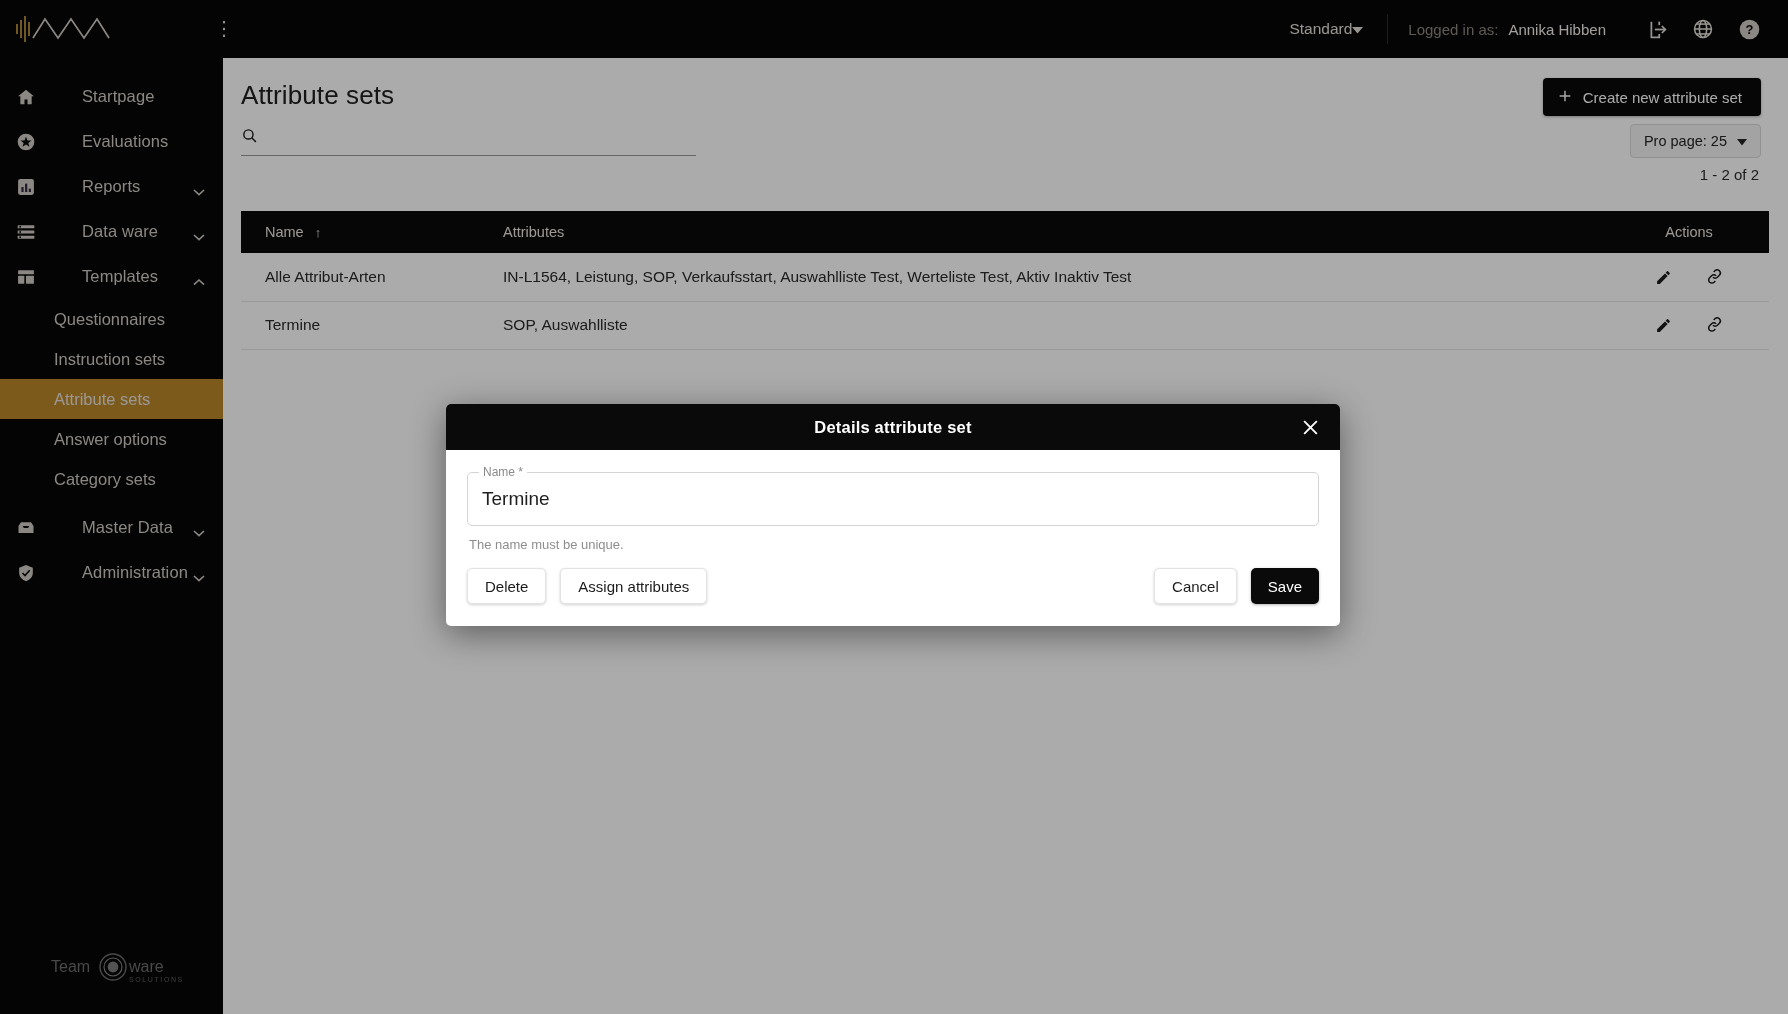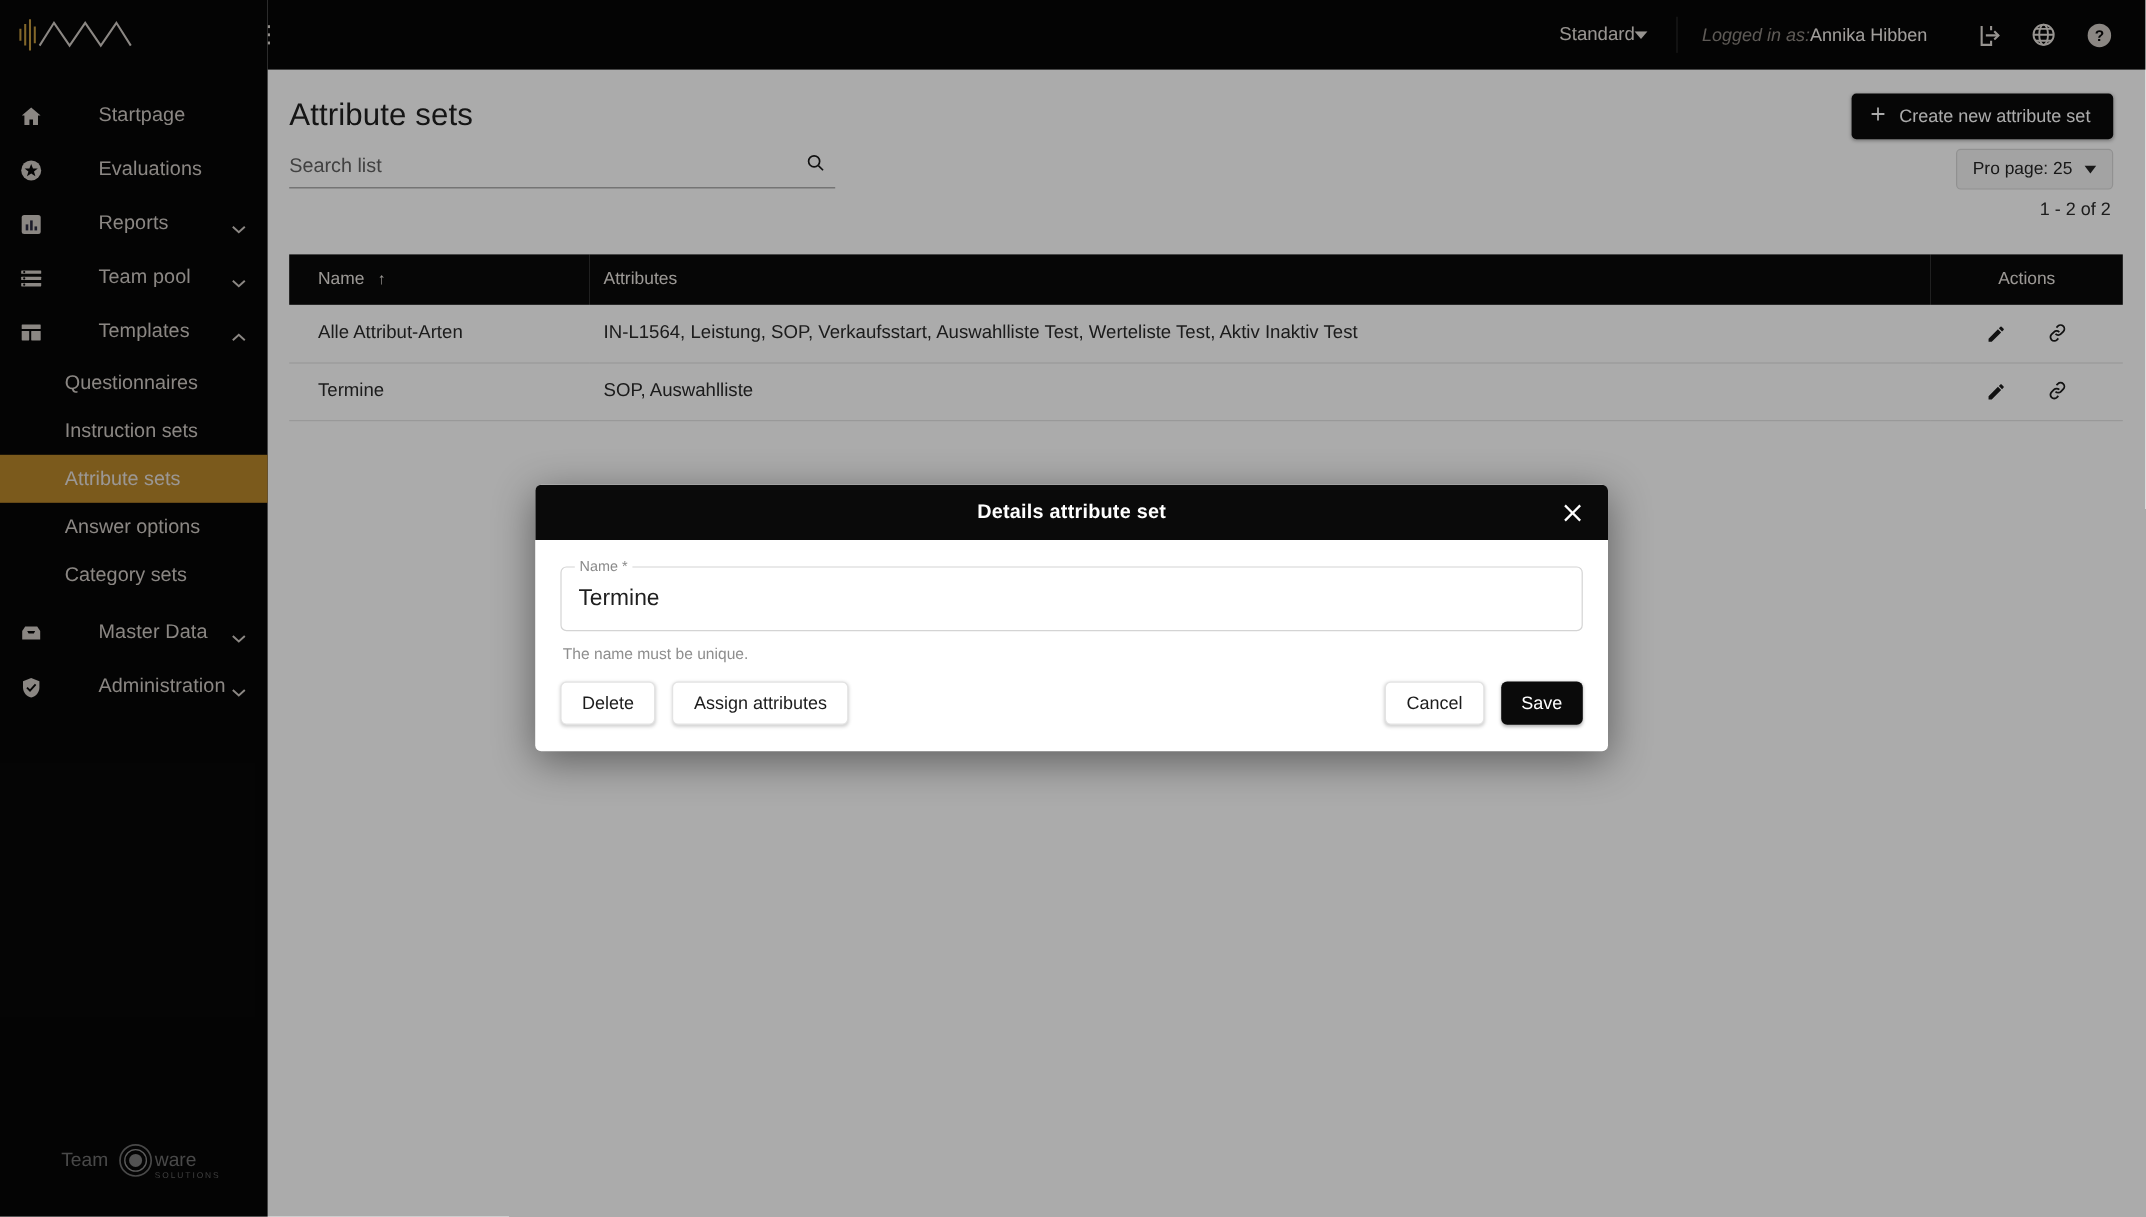--- a/index.html
+++ b/index.html
@@ -93,21 +93,21 @@
   }
   .std-select {
     display: flex; align-items: center; 
     margin-right: 24px; cursor: pointer;
     color: #e3ded9;
   }
   .divider-v {
     width: 1px; height: 30px; background: #2c2c2c;
     margin-right: 20px;
   }
-  .logged-label { color: #8d8781; font-size: 15px; font-style: italic; }
+  .logged-label { color: #8d8781; margin-right: 10px; font-size: 15px; }
   .logged-user { color: #f0ece8; margin-right: 22px; font-size: 15px; }
   .hdr-ico {
     width: 34px; height: 34px; margin-left: 12px;
     display: flex; align-items: center; justify-content: center;
     cursor: pointer;
   }
 
   
   .content {
     position: absolute; left: 223px; top: 58px;
@@ -274,21 +274,20 @@
 </head>
 <body>
 
 <div id="app">
 
   <div class="content">
     <div class="page-head">
       <div class="page-title">Attribute sets</div>
 
       <div class="search-row">
-        <input class="search-input" value="" placeholder="Search list" style="">
         <span class="search-ico">
           <svg width="17" height="17" viewBox="0 0 24 24" fill="none" stroke="#1a1a1a" stroke-width="2">
             <circle cx="10.5" cy="10.5" r="6.5"></circle>
               <line x1="15.5" y1="15.5" x2="21" y2="21"></line>
           </svg>
         </span>
       </div>
 
       <button class="create-btn">
         <span>
@@ -470,21 +469,21 @@
         <span class="ico">
           <svg width="20" height="20" viewBox="0 0 24 24" fill="#cfc9c4">
             <rect x="2" y="4" width="20" height="3.4" rx=".6"></rect>
             <rect x="2" y="10.3" width="20" height="3.4" rx=".6"></rect>
             <rect x="2" y="16.6" width="20" height="3.4" rx=".6"></rect>
             <circle cx="5" cy="5.7" r="1.1" fill="#070707"></circle>
             <circle cx="5" cy="12" r="1.1" fill="#070707"></circle>
             <circle cx="5" cy="18.3" r="1.1" fill="#070707"></circle>
           </svg>
         </span>
-        <span class="lbl">Team pool</span>
+        <span class="lbl">Data ware</span>
         <span class="chev">
           <svg width="12" height="8" viewBox="0 0 12 8" fill="none" stroke="#cfc9c4" stroke-width="1.6">
             <polyline points="1,2 6,6.6 11,2"></polyline>
           </svg>
         </span>
       </div>
 
       <div class="nav-item">
         <span class="ico">
           <svg width="20" height="20" viewBox="0 0 24 24" fill="#cfc9c4">

